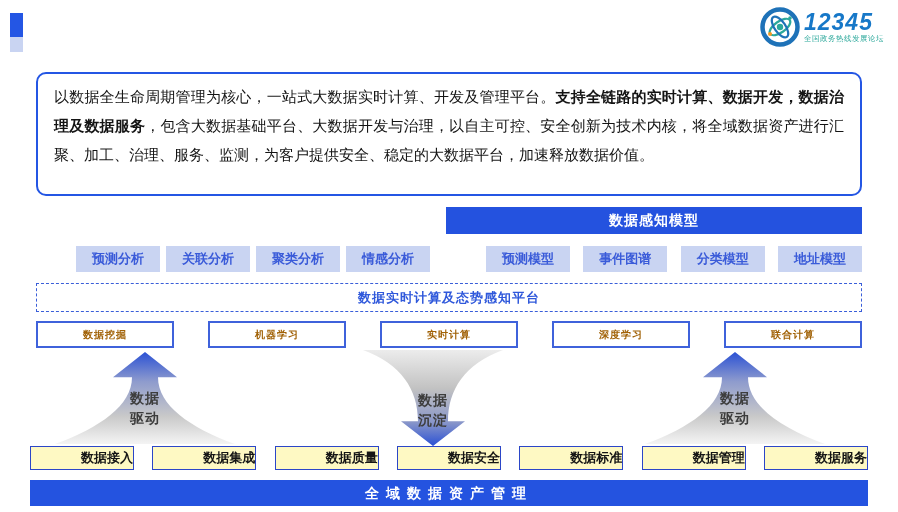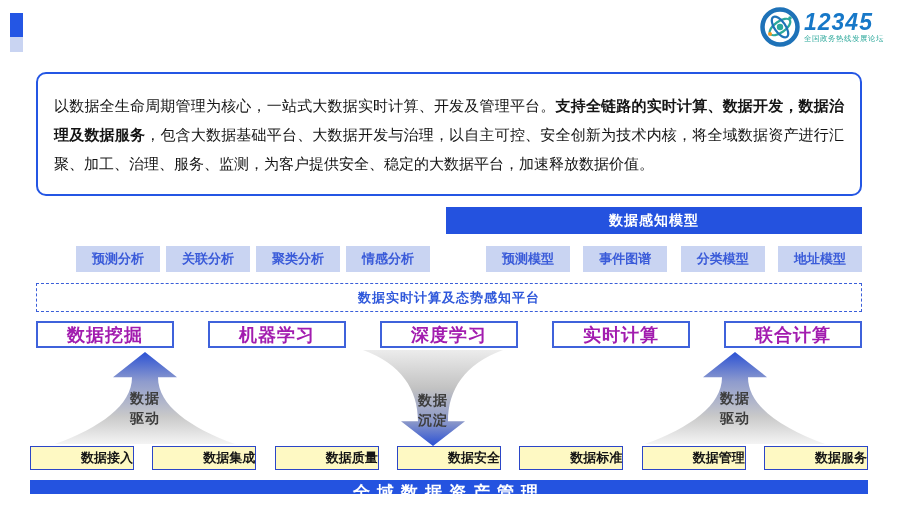--- a/index.html
+++ b/index.html
@@ -14,21 +14,21 @@
   .bullet-top { width:13px; height:24px; background:#2456E4; }
   .bullet-bottom { width:13px; height:15px; background:#C9D4F2; }
   .title { position:absolute; left:36px; top:12px; font-size:19px; font-weight:bold; color:#0f0f0f; letter-spacing:0.5px; white-space:nowrap; }
   .title .hl { color:#2456E4; }
   .logo { position:absolute; right:14px; top:7px; display:flex; align-items:center; gap:4px; }
   .logo-number { font-size:23px; font-weight:bold; font-style:italic; color:#1778C8; line-height:22px; letter-spacing:1px; }
   .logo-subtitle { font-size:7.5px; color:#2BA89B; letter-spacing:0.5px; margin-top:1px; }
   
   .intro-box {
     position:absolute; left:36px; top:72px; width:826px; height:124px;
-    border:2px solid #2456E4; border-radius:10px; padding:17px 16px 0 16px;
+    border:2px solid #2456E4; border-radius:10px; padding:8px 16px 0 16px;
   }
   .intro-box p { font-size:15px; line-height:29px; color:#141414; text-align:justify; }
   
   .col-left  { position:absolute; left:36px;  width:394px; }
   .col-right { position:absolute; left:446px; width:416px; }
   .group-header {
     top:207px; height:27px; background:#2452DF; color:#ffffff;
     font-size:14px; font-weight:bold; text-align:center; line-height:27px; letter-spacing:1px;
   }
   .chip-row { top:246px; height:26px; display:flex; justify-content:space-between;padding-left:40px; }
@@ -39,43 +39,43 @@
   
   .platform-bar {
     position:absolute; left:36px; top:283px; width:826px; height:29px;
     border:1px dashed #3A5ED9; color:#2F58DB; font-size:13px; font-weight:bold;
     text-align:center; line-height:27px; letter-spacing:1px;
   }
   
   .compute-row { position:absolute; left:36px; top:321px; width:826px; display:flex; justify-content:space-between; }
   .compute-box {
     width:138px; height:27px; border:2px solid #3F62DB; background:#ffffff;
-    color:#a21caf; font-size:18px; font-weight:bold; text-align:center; line-height:24px; letter-spacing:1px;
+    color:#a16207; font-size:10px; font-weight:bold; text-align:center; line-height:24px; letter-spacing:1px;
   }
   
   .arrow-wrap { position:absolute; }
   .arrow-wrap svg { display:block; width:100%; height:100%; }
   .arrow-label {
     position:absolute; left:0; right:0; text-align:center;
     font-size:14px; font-weight:bold; color:#3d3d3d; line-height:20px; letter-spacing:1px;
   }
   .arrow-up-left  { left:55px;  top:352px; width:180px; height:92px; }
   .arrow-down-mid { left:363px; top:350px; width:140px; height:96px; }
   .arrow-up-right { left:645px; top:352px; width:180px; height:92px; }
   .arrow-up-left  .arrow-label, .arrow-up-right .arrow-label { top:36px; }
   .arrow-down-mid .arrow-label { top:40px; }
   
   .foundation-row { position:absolute; left:30px; top:446px; width:838px; display:flex; justify-content:space-between; }
   .foundation-box {
     width:104px; height:24px; border:1px solid #2B46C8; background:#fef9c3;
     color:#151515; font-size:13px; font-weight:bold; text-align:right; line-height:22px;
   }
   .bottom-bar {
-    position:absolute; left:30px; top:480px; width:838px; height:14px;
-    background:#2453E0; color:#ffffff; font-size:17px; font-weight:bold;
+    position:absolute; left:30px; top:480px; width:838px; height:26px;
+    background:#2453E0; color:#ffffff; font-size:14px; font-weight:bold;
     text-align:center; line-height:26px; letter-spacing:7px;
   }
 </style>
 </head>
 <body>
 
 <div class="slide">
 
   <div class="bullet">
     <div class="bullet-top"></div>
@@ -114,22 +114,22 @@
     <div class="chip">事件图谱</div>
     <div class="chip">分类模型</div>
     <div class="chip">地址模型</div>
   </div>
 
   <div class="platform-bar">数据实时计算及态势感知平台</div>
 
   <div class="compute-row">
     <div class="compute-box">数据挖掘</div>
     <div class="compute-box">机器学习</div>
+    <div class="compute-box">实时计算</div>
     <div class="compute-box">深度学习</div>
-    <div class="compute-box">实时计算</div>
     <div class="compute-box">联合计算</div>
   </div>
 
   <svg width="0" height="0" style="position:absolute">
     <defs>
       <linearGradient id="gradUp" x1="0" y1="0" x2="0" y2="1">
         <stop offset="0%" stop-color="#2B51D4"></stop>
         <stop offset="32%" stop-color="#8E9BCD"></stop>
         <stop offset="70%" stop-color="#C9C9C9"></stop>
         <stop offset="100%" stop-color="#F4F4F4"></stop>

